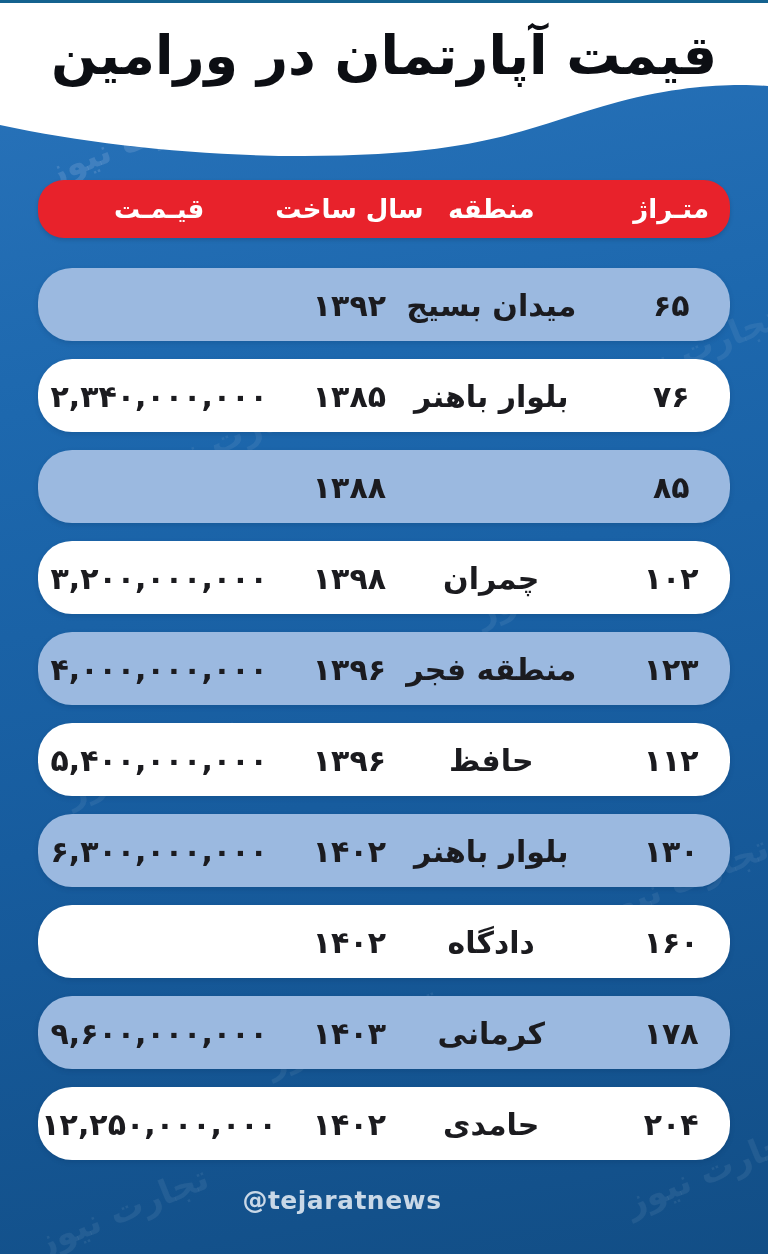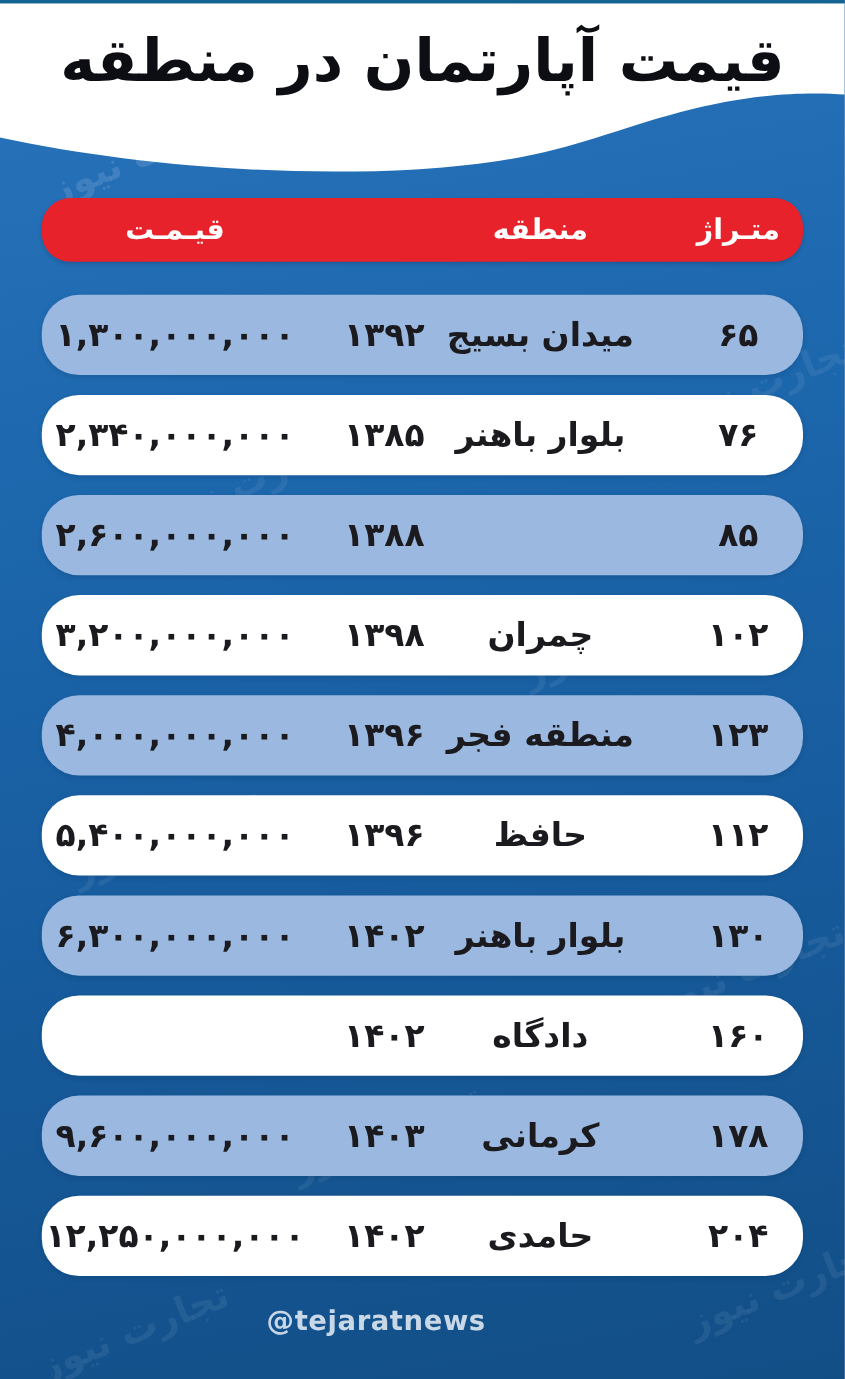--- a/index.html
+++ b/index.html
@@ -74,48 +74,47 @@
 <span class="wm" style="top:860px;left:590px">تجارت نیوز</span>
 <span class="wm" style="top:1010px;left:260px">تجارت نیوز</span>
 <span class="wm" style="top:1150px;left:620px">تجارت نیوز</span>
 <span class="wm" style="top:1190px;left:30px">تجارت نیوز</span>
 
 <svg class="wave-svg" viewBox="0 0 768 200" preserveAspectRatio="none" aria-hidden="true">
   <path d="M0,3 L768,3 L768,86 C740,84 690,83 618,102 C540,123 500,147 378,154 C250,161 112,149 0,125 Z" fill="#ffffff"></path>
 </svg>
 <div class="top-strip"></div>
 
-<h1 class="page-title">قیمت آپارتمان در منطقه</h1>
+<h1 class="page-title">قیمت آپارتمان در ورامین</h1>
 
 <div class="price-table">
 
   <div class="thead">
     <span class="cell c-area">متـراژ</span>
     <span class="cell c-region">منطقه</span>
+    <span class="cell c-year">سال ساخت</span>
     <span class="cell c-price">قیـمـت</span>
   </div>
 
   <div class="row alt">
     <span class="cell c-area">۶۵</span>
     <span class="cell c-region">میدان بسیج</span>
     <span class="cell c-year">۱۳۹۲</span>
-    <span class="cell c-price">۱,۳۰۰,۰۰۰,۰۰۰</span>
   </div>
 
   <div class="row plain">
     <span class="cell c-area">۷۶</span>
     <span class="cell c-region">بلوار باهنر</span>
     <span class="cell c-year">۱۳۸۵</span>
     <span class="cell c-price">۲,۳۴۰,۰۰۰,۰۰۰</span>
   </div>
 
   <div class="row alt">
     <span class="cell c-area">۸۵</span>
     <span class="cell c-year">۱۳۸۸</span>
-    <span class="cell c-price">۲,۶۰۰,۰۰۰,۰۰۰</span>
   </div>
 
   <div class="row plain">
     <span class="cell c-area">۱۰۲</span>
     <span class="cell c-region">چمران</span>
     <span class="cell c-year">۱۳۹۸</span>
     <span class="cell c-price">۳,۲۰۰,۰۰۰,۰۰۰</span>
   </div>
 
   <div class="row alt">

